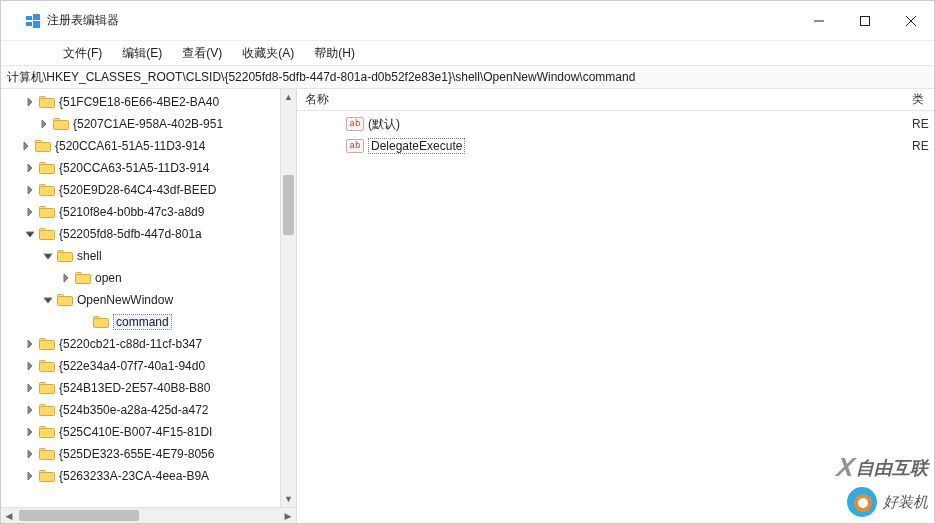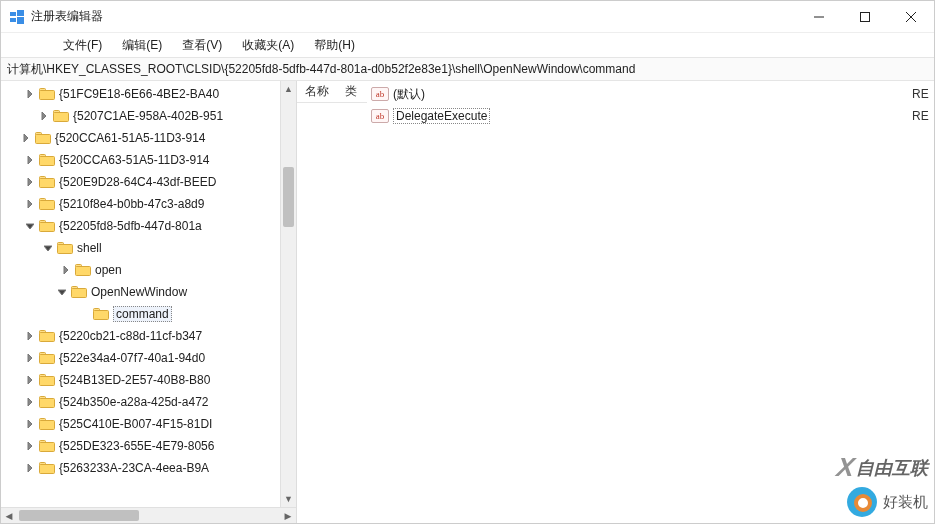--- a/index.html
+++ b/index.html
@@ -1,19 +1,19 @@
 <!DOCTYPE html>
 <html><head>
 <meta charset="utf-8">
 <style>
   * { box-sizing: border-box; }
   html, body { margin: 0; padding: 0; font-family: "Microsoft YaHei", "Segoe UI", sans-serif; font-size: 12px; color: #222; background: #fff; }
   .window { width: 935px; height: 524px; border: 1px solid #ccc; display: flex; flex-direction: column; overflow: hidden; position: relative; }
   
-  .titlebar { height: 32px; display: flex; align-items: center; padding: 0 0 0 8px; border-bottom: 1px solid #eee; }
+  .titlebar { height: 40px; display: flex; align-items: center; padding: 0 0 0 24px; border-bottom: 1px solid #eee; }
   .titlebar .app-icon { width: 16px; height: 16px; margin-right: 6px; display:flex; align-items:center; justify-content:center; }
   .titlebar .title { font-size: 12px; }
   .win-controls { margin-left: auto; display: flex; }
   .win-btn { width: 46px; height: 32px; display: flex; align-items: center; justify-content: center; }
   .win-btn svg { stroke: #222; }
   
   .menubar { height: 24px; display: flex; align-items: center; padding: 0 6px; gap: 4px; margin-left: 48px; }
   .menu-item { padding: 2px 8px; font-size: 12px; }
   
   .addressbar { height: 24px; display: flex; align-items: center; padding: 0 6px; border-top: 1px solid #e5e5e5; border-bottom: 1px solid #e5e5e5; background: #fafafa; font-size: 12px; white-space: nowrap; overflow: hidden; }
@@ -31,39 +31,39 @@
   .tree-vscroll { width: 16px; background: #f0f0f0; border-left: 1px solid #e0e0e0; display:flex; flex-direction:column; }
   .tree-vscroll .arrow { height: 16px; display:flex; align-items:center; justify-content:center; color:#666; font-size:9px; }
   .tree-vscroll .track { flex:1; position:relative; }
   .tree-vscroll .thumb { position:absolute; left:2px; right:2px; top:70px; height:60px; background:#c0c0c0; border-radius:2px; }
   .tree-hscroll { height: 16px; background:#f0f0f0; border-top:1px solid #e0e0e0; display:flex; }
   .tree-hscroll .arrow { width:16px; display:flex; align-items:center; justify-content:center; color:#666; font-size:9px;}
   .tree-hscroll .track { flex:1; position:relative; }
   .tree-hscroll .thumb { position:absolute; top:2px; bottom:2px; left:2px; width:120px; background:#c0c0c0; border-radius:2px; }
   .tree-row { display:flex; flex:1; overflow:hidden; }
   
-  .list-pane { flex: 1; display: flex; flex-direction: row; overflow:hidden; }
+  .list-pane { flex: 1; display: flex; flex-direction: column; overflow:hidden; }
   .list-header { height: 22px; display: flex; align-items: center; border-bottom: 1px solid #e5e5e5; background: #fff; }
   .col { padding: 0 8px; font-size: 12px; color:#333; }
   .col-name { flex: 1; }
   .col-type { width: 30px; text-align:left; }
   .list-body { flex: 1; padding: 2px 0 0 0; }
   .list-row { height: 22px; display: flex; align-items: center; padding-left: 4px; }
   .list-row .name { font-size: 12px; }
   .list-row.selected .name { border: 1px dotted #888; padding: 0 2px; }
   
   .folder-svg rect.body { fill:#ffd869; stroke:#d9a93a; }
   .folder-svg rect.tab { fill:#ffe08a; stroke:#d9a93a; }
   
-  .str-ico { font-family: Liberation Serif, serif; font-size: 9px; color:#c0392b; border:1px solid #caa; background:#fff6f6; border-radius:2px; width:18px; height:14px; display:inline-flex; align-items:center; justify-content:center; line-height:1; }
+  .str-ico { font-family: Liberation Mono, monospace; font-size: 9px; color:#c0392b; border:1px solid #caa; background:#fff6f6; border-radius:2px; width:18px; height:14px; display:inline-flex; align-items:center; justify-content:center; line-height:1;margin-left:45px; }
   
   .watermarks { position: absolute; right: 6px; bottom: 6px; pointer-events: none; opacity: 0.9; }
   .wm1 { display:flex; align-items:center; font-weight:700; font-style:italic; color:#555; font-size:18px; }
   .wm1 .x { color:#888; font-size:26px; font-weight:900; margin-right:2px; transform: skewX(-8deg); }
-  .wm2 { display:flex; align-items:center; justify-content:flex-end; margin-top:4px; }
+  .wm2 { display:flex; align-items:center; justify-content:flex-end; margin-top:4px;font-style:italic; }
   .wm2 .bubble { width:30px; height:30px; border-radius:50%; background:#1ea1dd; position:relative; margin-right:6px; }
   .wm2 .bubble::after { content:""; position:absolute; width:10px; height:10px; border-radius:50%; background:#fff; border:4px solid #e67e22; top:7px; left:7px; }
   .wm2 .txt { font-size:15px; color:#444; }
 </style>
 </head>
 <body>
 
 <div class="window">
 
   <div class="titlebar">
@@ -215,21 +215,21 @@
                   <svg width="8" height="8" viewBox="0 0 8 8">
                     <path d="M2 0 L6 4 L2 8 Z" fill="#888"></path>
                   </svg>
                 </span>
                 <span class="ico"><svg class="folder-svg" width="16" height="14" viewBox="0 0 16 14">
                     <rect class="tab" x="0.5" y="1.5" width="6" height="3" rx="1"></rect>
                     <rect class="body" x="0.5" y="3.5" width="15" height="9" rx="1"></rect>
                   </svg></span>
                 <span class="label">open</span>
               </div>
-              <div class="tree-node" style="padding-left: 54px;">
+              <div class="tree-node" style="padding-left: 40px;">
                 <span class="expand">
                   <svg width="8" height="8" viewBox="0 0 8 8">
                     <path d="M0 2 L8 2 L4 7 Z" fill="#444"></path>
                   </svg>
                 </span>
                 <span class="ico"><svg class="folder-svg" width="16" height="14" viewBox="0 0 16 14">
                     <rect class="tab" x="0.5" y="1.5" width="6" height="3" rx="1"></rect>
                     <rect class="body" x="0.5" y="3.5" width="15" height="9" rx="1"></rect>
                   </svg></span>
                 <span class="label">OpenNewWindow</span>

